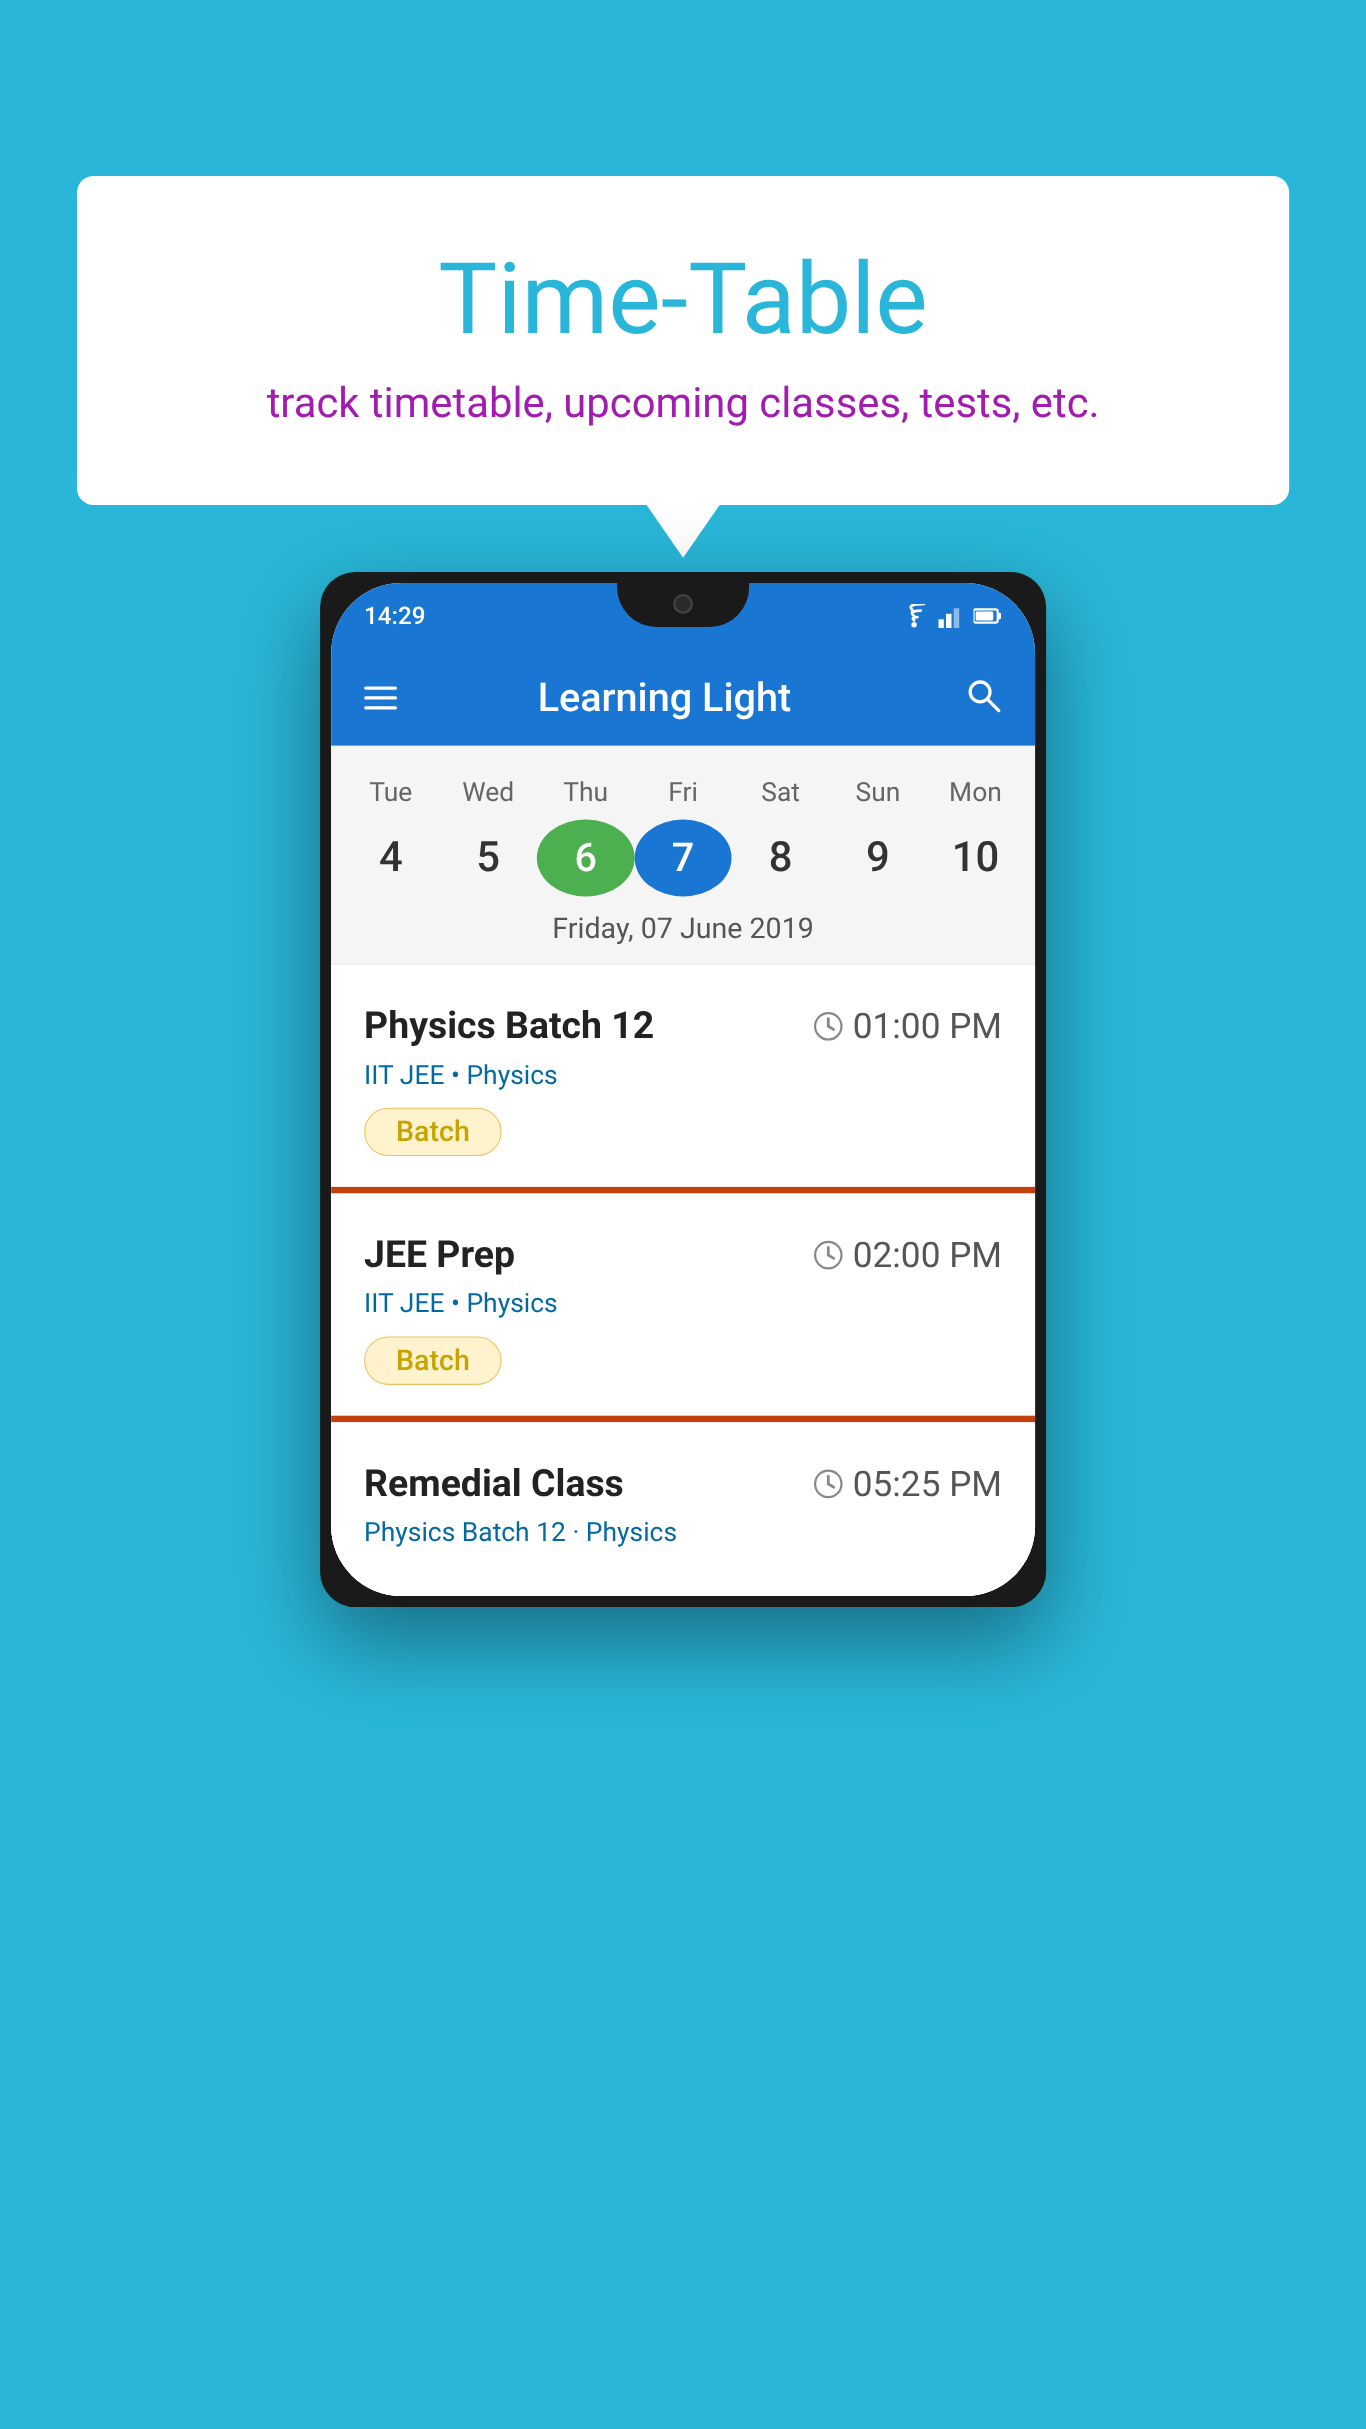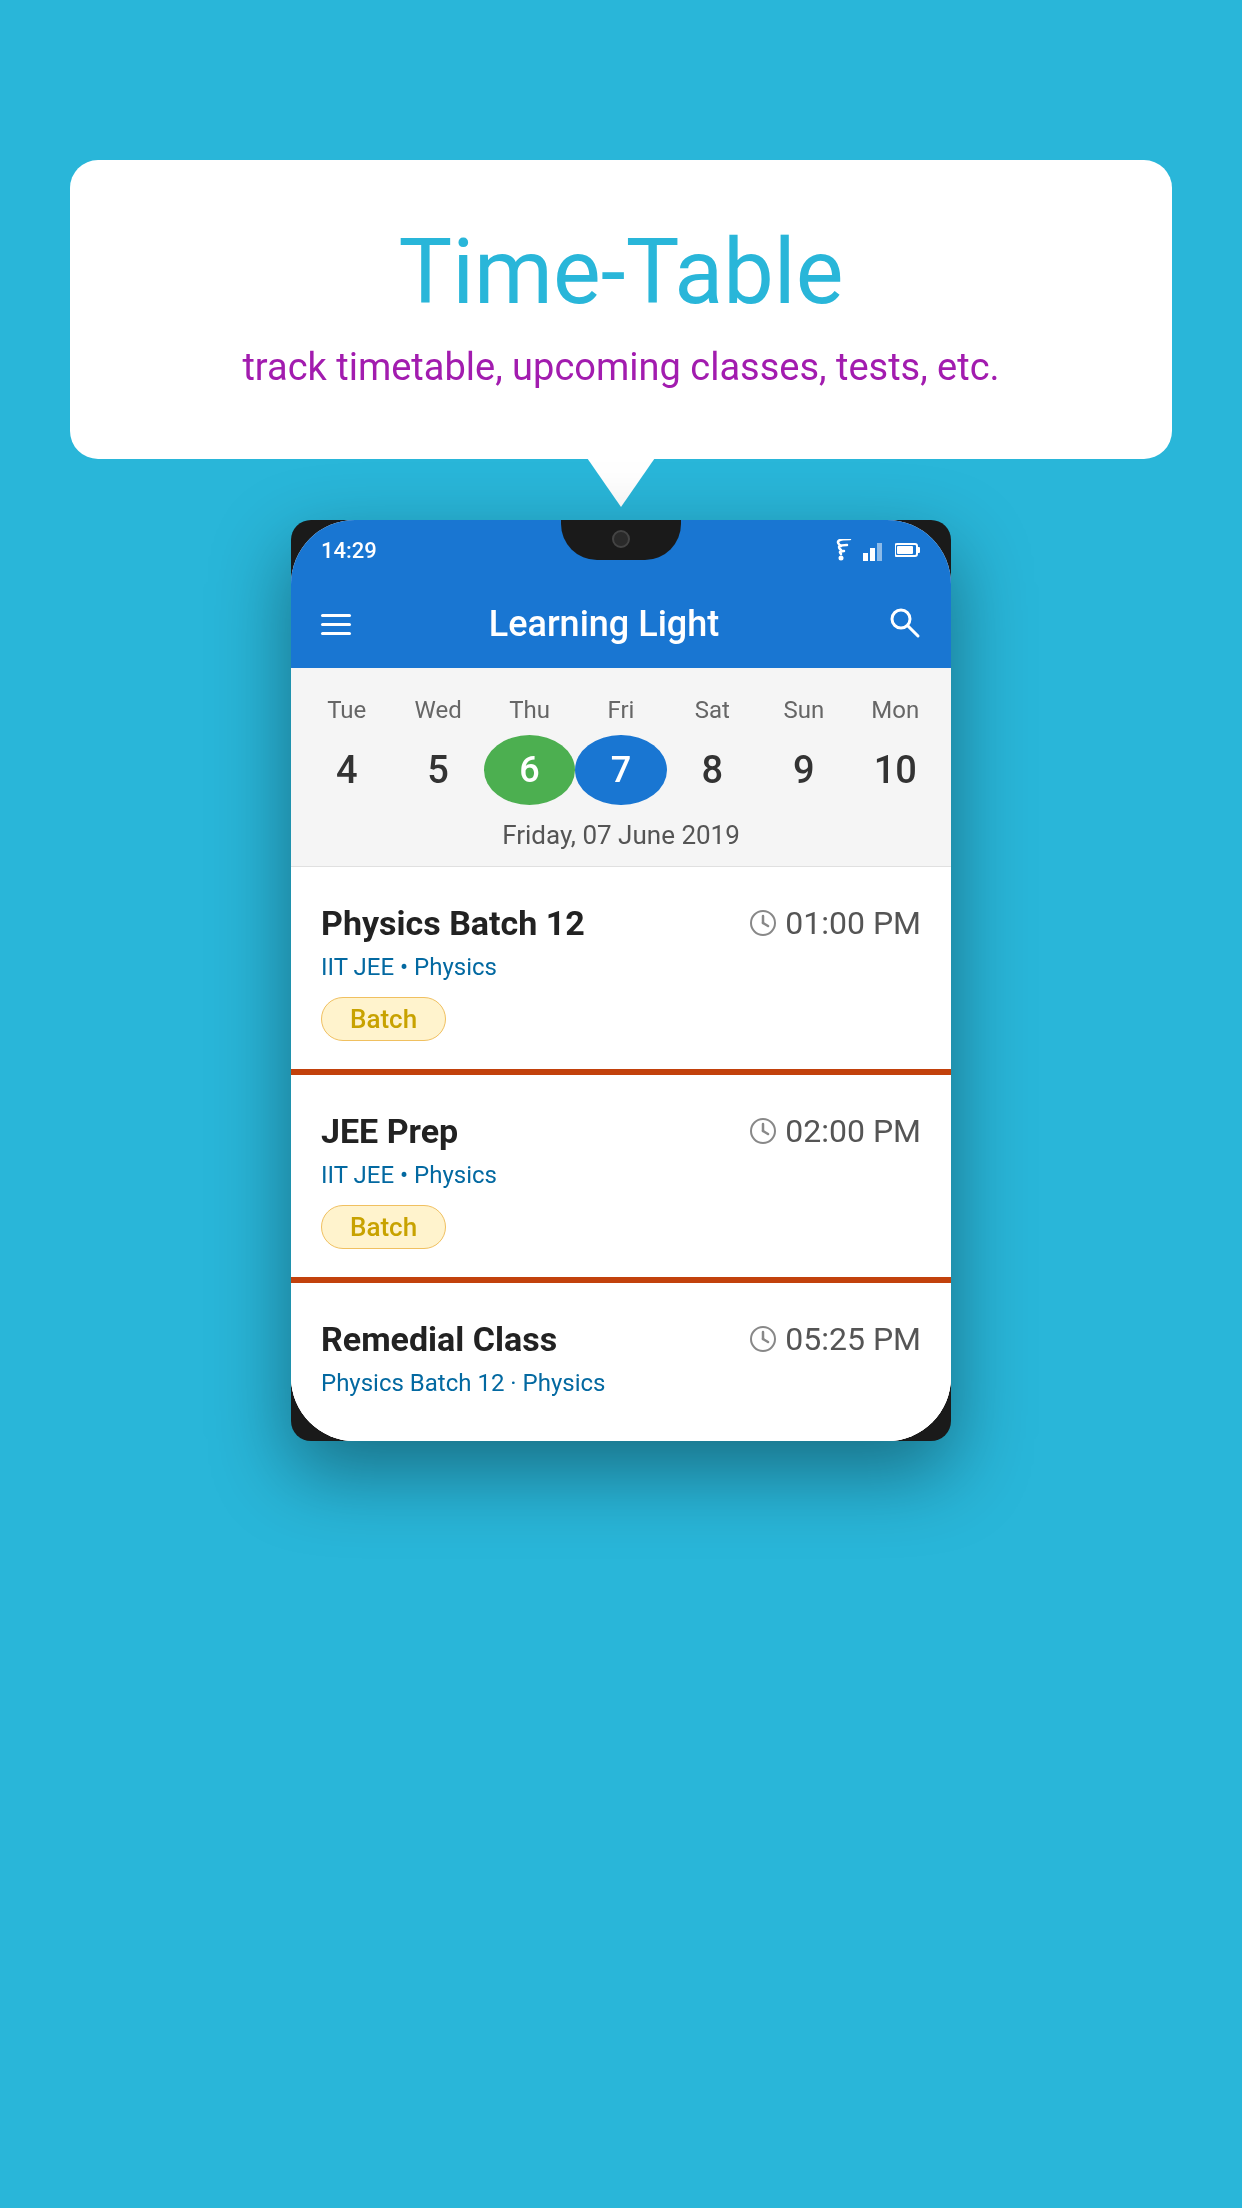--- a/index.html
+++ b/index.html
@@ -14,21 +14,21 @@
       position: relative;
     }
 
     
     .tooltip-card {
       position: absolute;
       top: 160px;
       left: 70px;
       right: 70px;
       background: white;
-      border-radius: 28px;
+      border-radius: 15px;
       padding: 60px 80px 70px;
       text-align: center;
     }
 
     .tooltip-card::after {
       content: '';
       position: absolute;
       bottom: -48px;
       left: 50%;
       transform: translateX(-50%);
@@ -56,22 +56,22 @@
     .phone-wrapper {
       position: absolute;
       top: 520px;
       left: 50%;
       transform: translateX(-50%);
       width: 660px;
     }
 
     .phone-outer {
       background: #1a1a1a;
-      border-radius: 20px;
-      padding: 0;
+      border-radius: 32px;
+      padding: 10px;
       box-shadow: 0 30px 80px rgba(0,0,0,0.4);
       position: relative;
     }
 
     .phone-inner {
       background: white;
       border-radius: 64px;
       overflow: hidden;
       position: relative;
     }

